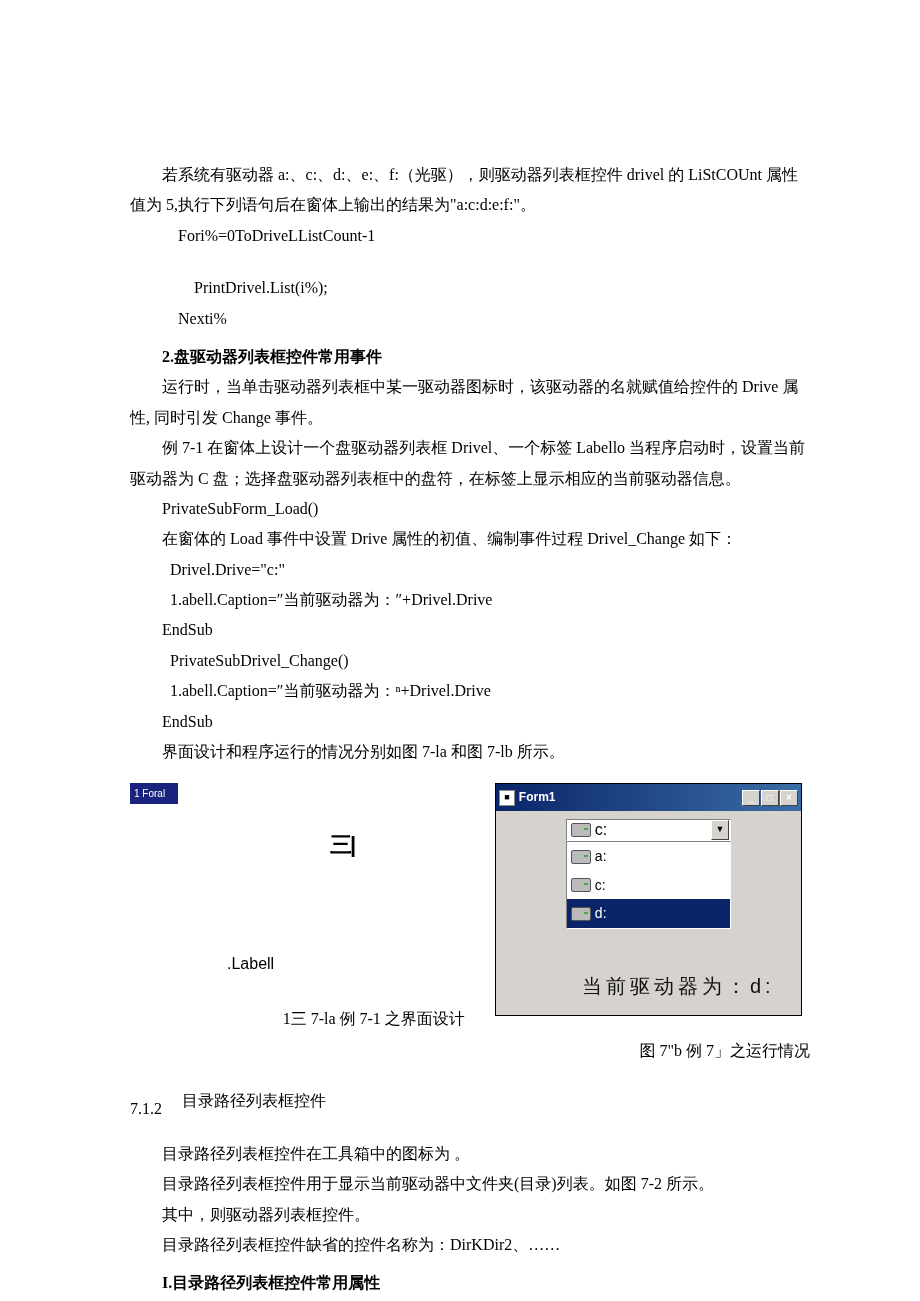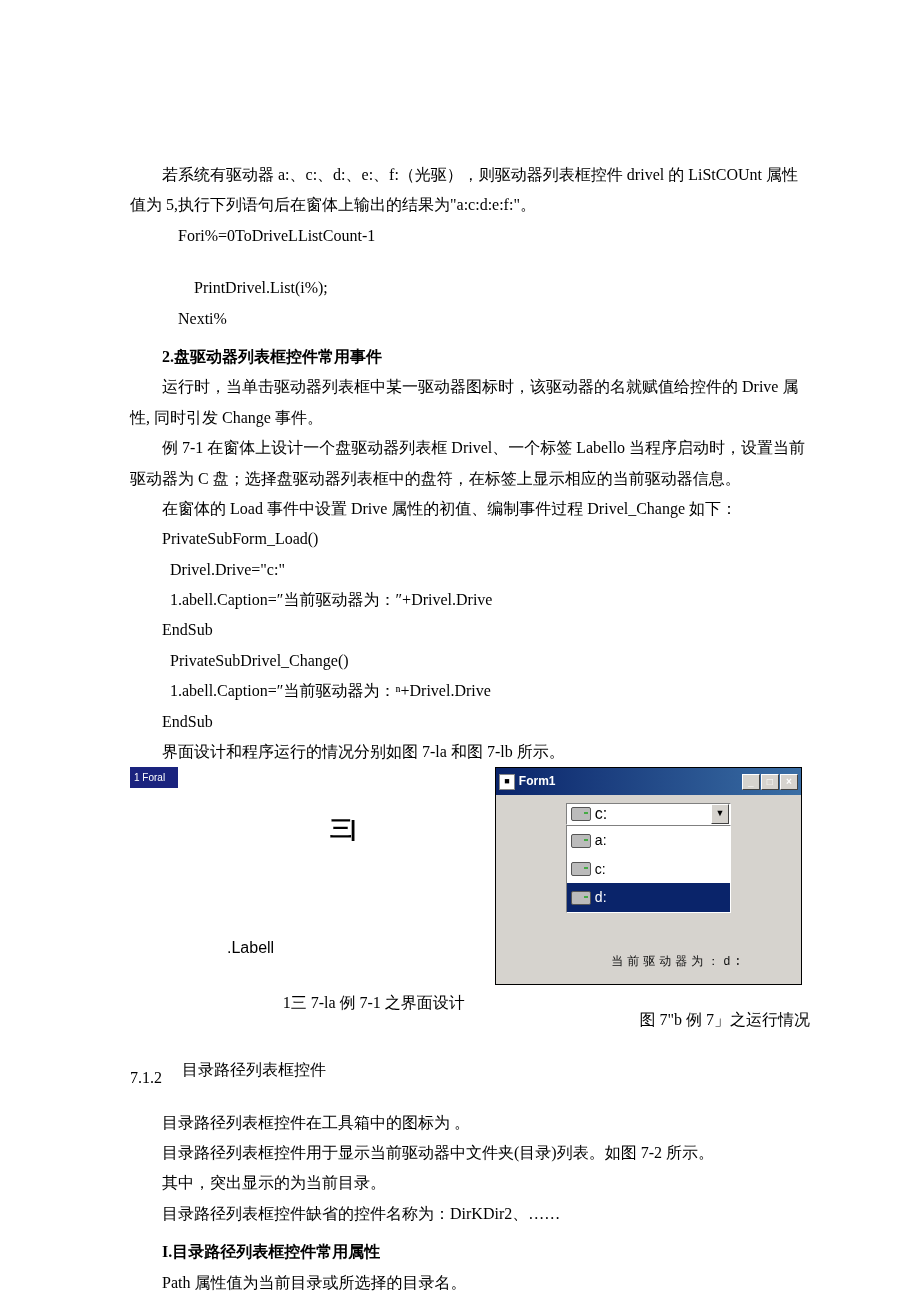--- a/index.html
+++ b/index.html
@@ -19,21 +19,21 @@
   .p-indent2 { text-indent: 3em; }
   .p-indent3 { text-indent: 4em; margin-top: 22px; }
   .section-title {
     font-weight: bold;
     text-indent: 2em;
     margin-top: 8px;
   }
   .figures {
     display: flex;
     gap: 30px;
-    margin-top: 0;
+    margin-top: 16px;
   }
   .fig-left {
     width: 340px;
     position: relative;
   }
   .fig-right {
     width: 320px;
   }
   .titlebar-small {
     background: #1a237e;
@@ -162,22 +162,22 @@
   .drive-glyph::after {
     content: "";
     position: absolute;
     right: 2px; top: 4px;
     width: 4px; height: 2px;
     background: #4a4;
   }
   .status {
     margin-top: 38px;
     text-align: center;
-    font-family: Liberation Mono, monospace;
-    font-size: 12px;
+    font-family: Liberation Sans, sans-serif;
+    font-size: 20px;
     letter-spacing: 4px;
     color: #111;
   }
   .subsection {
     margin-top: 20px;
     display: flex;
     gap: 20px;
   }
   .subsection-num {
     font-family: "Times New Roman", serif;
@@ -192,23 +192,23 @@
   <div class="p-indent">若系统有驱动器 a:、c:、d:、e:、f:（光驱），则驱动器列表框控件 drivel 的 LiStCOUnt 属性值为 5,执行下列语句后在窗体上输出的结果为"a:c:d:e:f:"。</div>
 
   <div class="p-indent2">Fori%=0ToDriveLListCount-1</div>
   <div class="p-indent3">PrintDrivel.List(i%);</div>
   <div class="p-indent2">Nexti%</div>
 
   <div class="section-title">2.盘驱动器列表框控件常用事件</div>
 
   <div class="p-indent">运行时，当单击驱动器列表框中某一驱动器图标时，该驱动器的名就赋值给控件的 Drive 属性, 同时引发 Change 事件。</div>
   <div class="p-indent">例 7-1 在窗体上设计一个盘驱动器列表框 Drivel、一个标签 Labello 当程序启动时，设置当前驱动器为 C 盘；选择盘驱动器列表框中的盘符，在标签上显示相应的当前驱动器信息。</div>
+  <div class="p-indent">PrivateSubForm_Load()</div>
+
   <div class="p-indent">在窗体的 Load 事件中设置 Drive 属性的初值、编制事件过程 Drivel_Change 如下：</div>
-
-  <div class="p-indent">PrivateSubForm_Load()</div>
   <div style="text-indent:2.5em" class="p-indent">Drivel.Drive="c:"</div>
   <div style="text-indent:2.5em" class="p-indent">1.abell.Caption=″当前驱动器为：″+Drivel.Drive</div>
   <div class="p-indent">EndSub</div>
   <div style="text-indent:2.5em" class="p-indent">PrivateSubDrivel_Change()</div>
   <div style="text-indent:2.5em" class="p-indent">1.abell.Caption=″当前驱动器为：ⁿ+Drivel.Drive</div>
   <div class="p-indent">EndSub</div>
 
   <div class="p-indent">界面设计和程序运行的情况分别如图 7-la 和图 7-lb 所示。</div>
 
   <div class="figures">
@@ -265,20 +265,20 @@
 
   <div class="subsection">
     <span class="subsection-num">7.1.2</span>
     <span>目录路径列表框控件</span>
   </div>
 
   <div style="height:14px"></div>
 
   <div class="p-indent">目录路径列表框控件在工具箱中的图标为    。</div>
   <div class="p-indent">目录路径列表框控件用于显示当前驱动器中文件夹(目录)列表。如图 7-2 所示。</div>
-  <div class="p-indent">其中，突出显示的为当前目录。</div>
+  <div class="p-indent">其中，则驱动器列表框控件。</div>
   <div class="p-indent">目录路径列表框控件缺省的控件名称为：DirKDir2、……</div>
 
   <div class="section-title">I.目录路径列表框控件常用属性</div>
 
   <div class="p-indent">Path 属性值为当前目录或所选择的目录名。</div>
 
 </div>
 
 </body></html>

